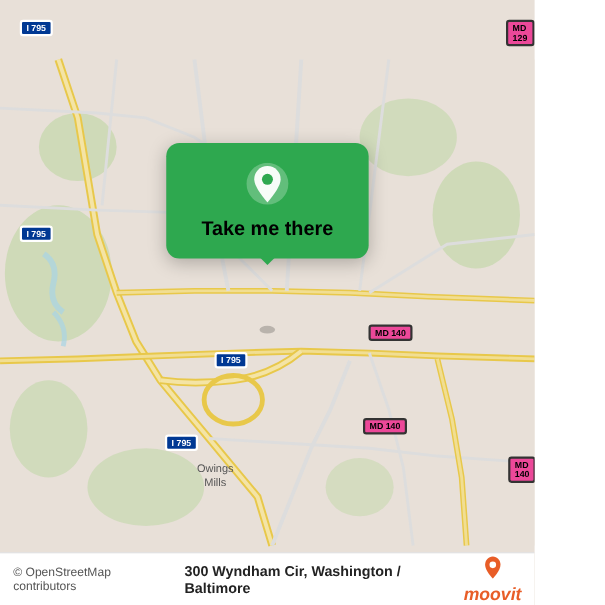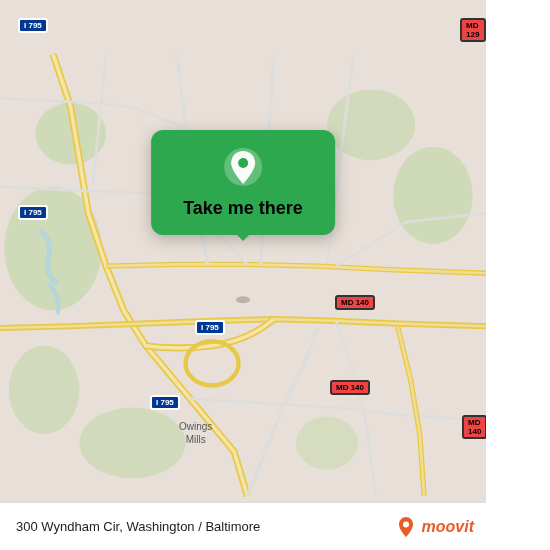--- a/index.html
+++ b/index.html
@@ -53,20 +53,21 @@
 
     .copyright-symbol {
       font-size: 11px;
       color: #555;
     }
 
     .moovit-logo {
       display: flex;
       align-items: center;
       gap: 4px;
+      flex-direction: column;
     }
 
     .moovit-text {
       font-size: 16px;
       font-weight: bold;
       color: #e85d27;
       font-style: italic;
     }
 
     
@@ -121,21 +122,21 @@
     .interstate-badge {
       background: #003893;
       color: white;
       border: 2px solid white;
       border-radius: 3px;
       padding: 1px 4px;
       font-size: 8px;
     }
 
     .state-badge {
-      background: #ef4444;
+      background: #ec4899;
       color: black;
       border: 2px solid #333;
       border-radius: 3px;
       padding: 1px 4px;
       font-size: 8px;
     }
 
     
     .map-label {
       position: absolute;
@@ -241,21 +242,22 @@
         <circle cx="21" cy="19" r="19" fill="rgba(255,255,255,0.25)"></circle>
         <path d="M21 3 C14 3 9 8.5 9 15 C9 23 21 36 21 36 C21 36 33 23 33 15 C33 8.5 28 3 21 3 Z" fill="white" opacity="0.95"></path>
         <circle cx="21" cy="15" r="5" fill="#2ea84f"></circle>
       </svg>
     </div>
     <div class="take-me-there">Take me there</div>
   </div>
 
   <div class="bottom-bar">
     <div class="bottom-bar-left">
-      <span style="font-size:13px; font-weight:400; color:#222; margin-left:4px;">300 Wyndham Cir, Washington / Baltimore</span>
+      <span class="copyright-symbol">© OpenStreetMap contributors</span>
+      <span style="font-size:13px; font-weight:700; color:#222; margin-left:4px;">300 Wyndham Cir, Washington / Baltimore</span>
     </div>
     <div class="moovit-logo">
 
       <svg width="24" height="24" viewBox="0 0 24 24">
         <path d="M12 2 C8 2 5 5.5 5 9.5 C5 15 12 22 12 22 C12 22 19 15 19 9.5 C19 5.5 16 2 12 2Z" fill="#e85d27"></path>
         <circle cx="12" cy="9.5" r="3" fill="white"></circle>
       </svg>
       <span class="moovit-text">moovit</span>
     </div>
   </div>

